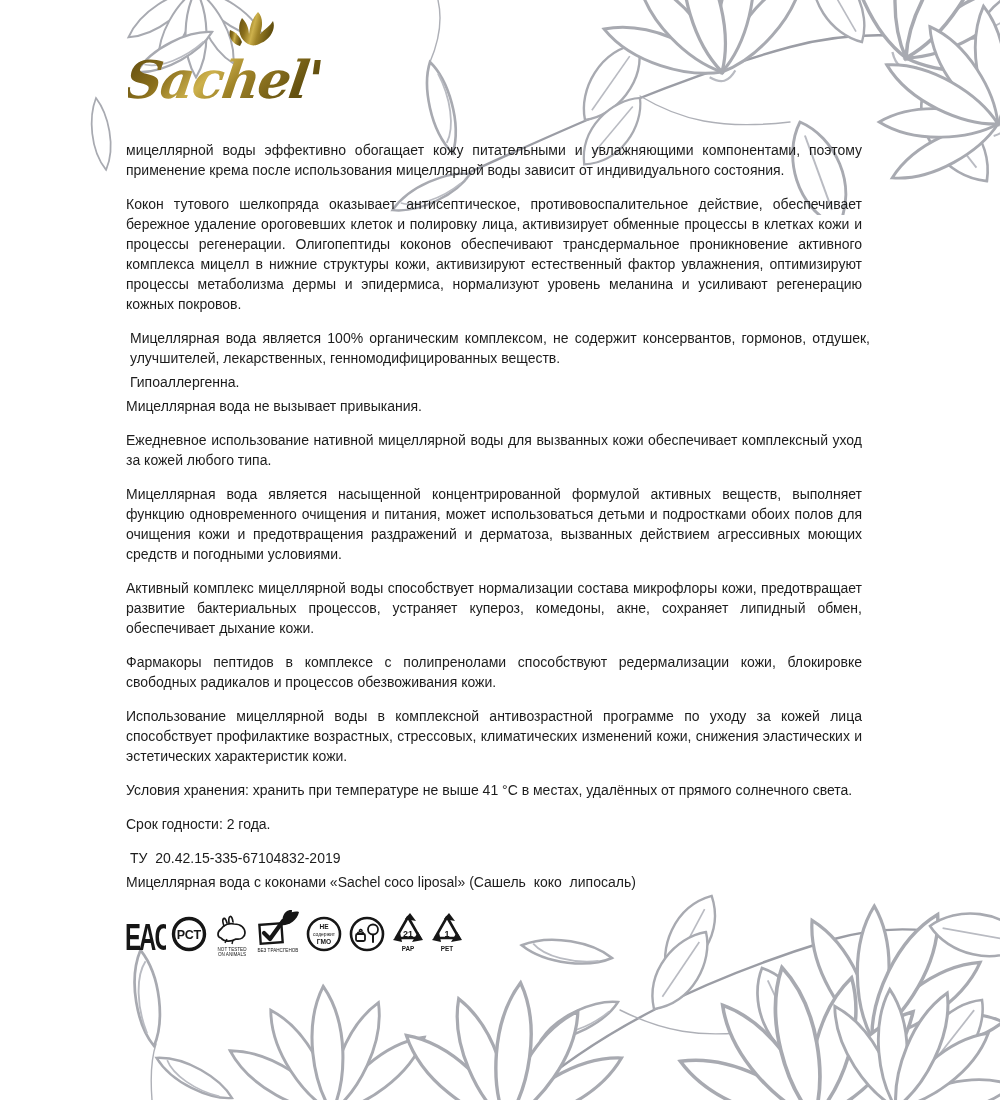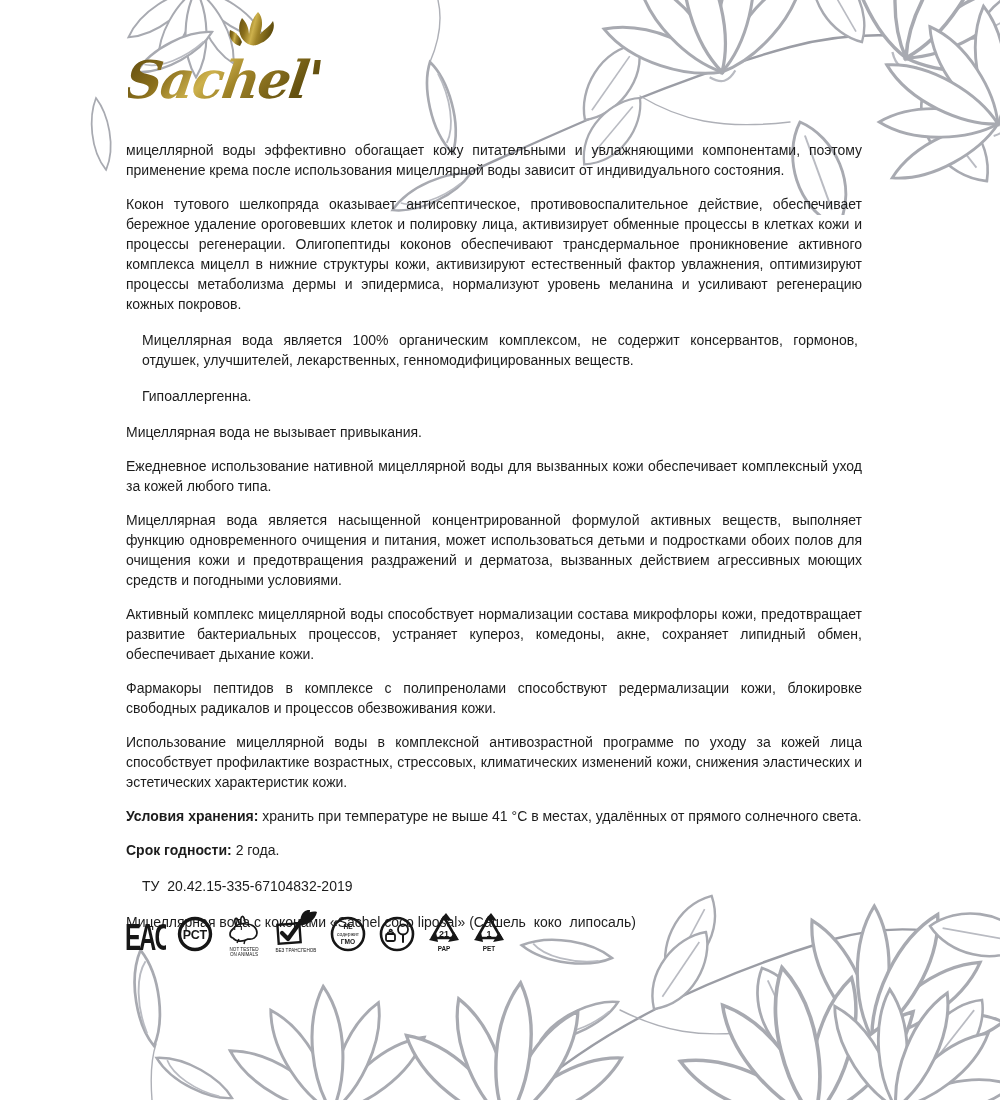--- a/index.html
+++ b/index.html
@@ -13,26 +13,26 @@
   .fl-petal{fill:#ffffff;stroke:#a8aab1;stroke-width:1.6;}
   .fl-vein{fill:none;stroke:#b9bbc2;stroke-width:1.1;}
   .fl-stem{fill:none;stroke:#9b9da5;stroke-width:2.4;stroke-linecap:round;}
   .fl-stem.thin{stroke-width:1.4;stroke:#aeb0b7;}
   .logo{position:absolute;left:128px;top:6px;width:240px;height:110px;z-index:3;}
   .text-col{
     position:absolute;left:126px;top:140px;width:748px;z-index:2;
     font-size:14px;line-height:20px;text-align:justify;
   }
   .text-col p{margin:0 12px 14px 0;}
-  .text-col p.tight{margin:16px;}
-  .text-col b{font-weight:700;}
+  .text-col p.tight{margin:4px;}
+  .text-col b{font-weight:400;}
   .pre{white-space:pre-wrap;}
   .cert-row{
     position:absolute;left:124px;top:906px;height:56px;z-index:4;
-    display:flex;align-items:center;gap:9px;
+    display:flex;align-items:center;gap:3px;
   }
   .cert{display:block;}
   .ink{fill:#161616;}
   .ink-line{fill:none;stroke:#161616;}
   .cert text{font-family:"Liberation Sans",sans-serif;fill:#161616;}
 </style>
 </head>
 <body>
 
 <div class="page">

